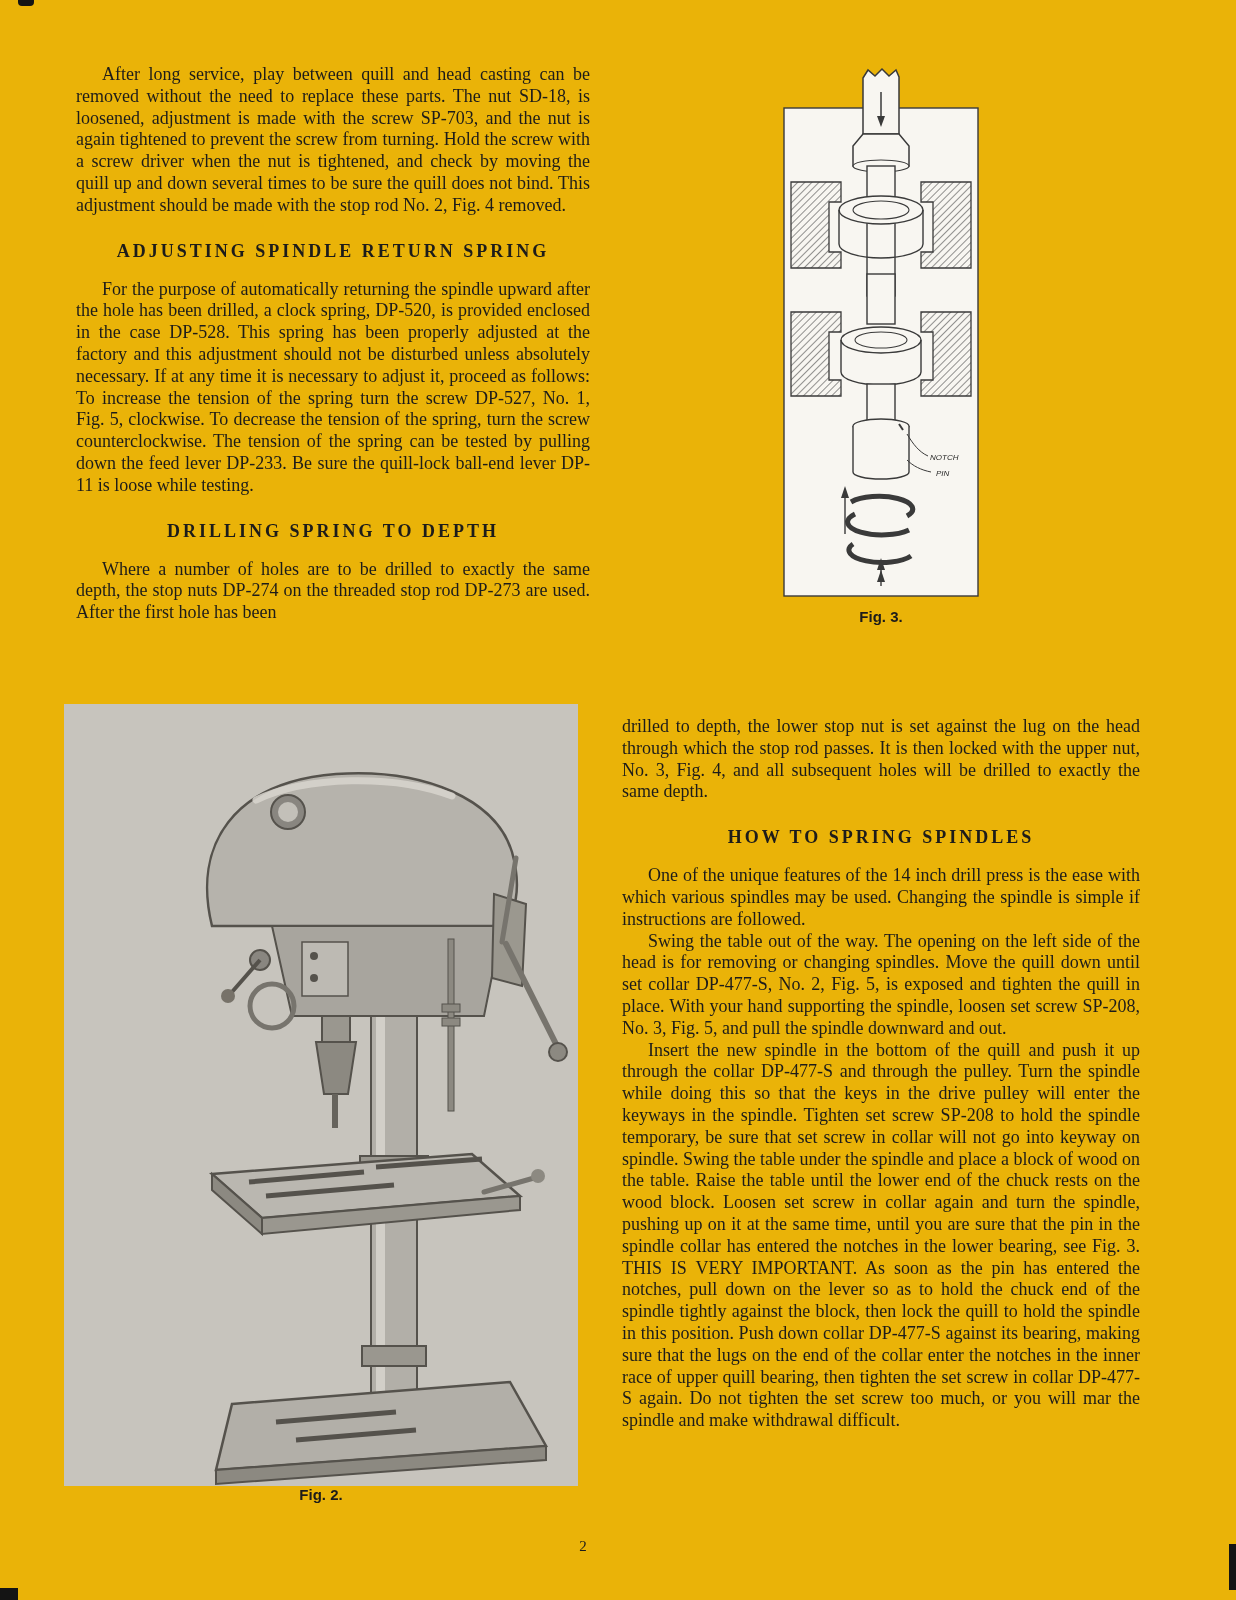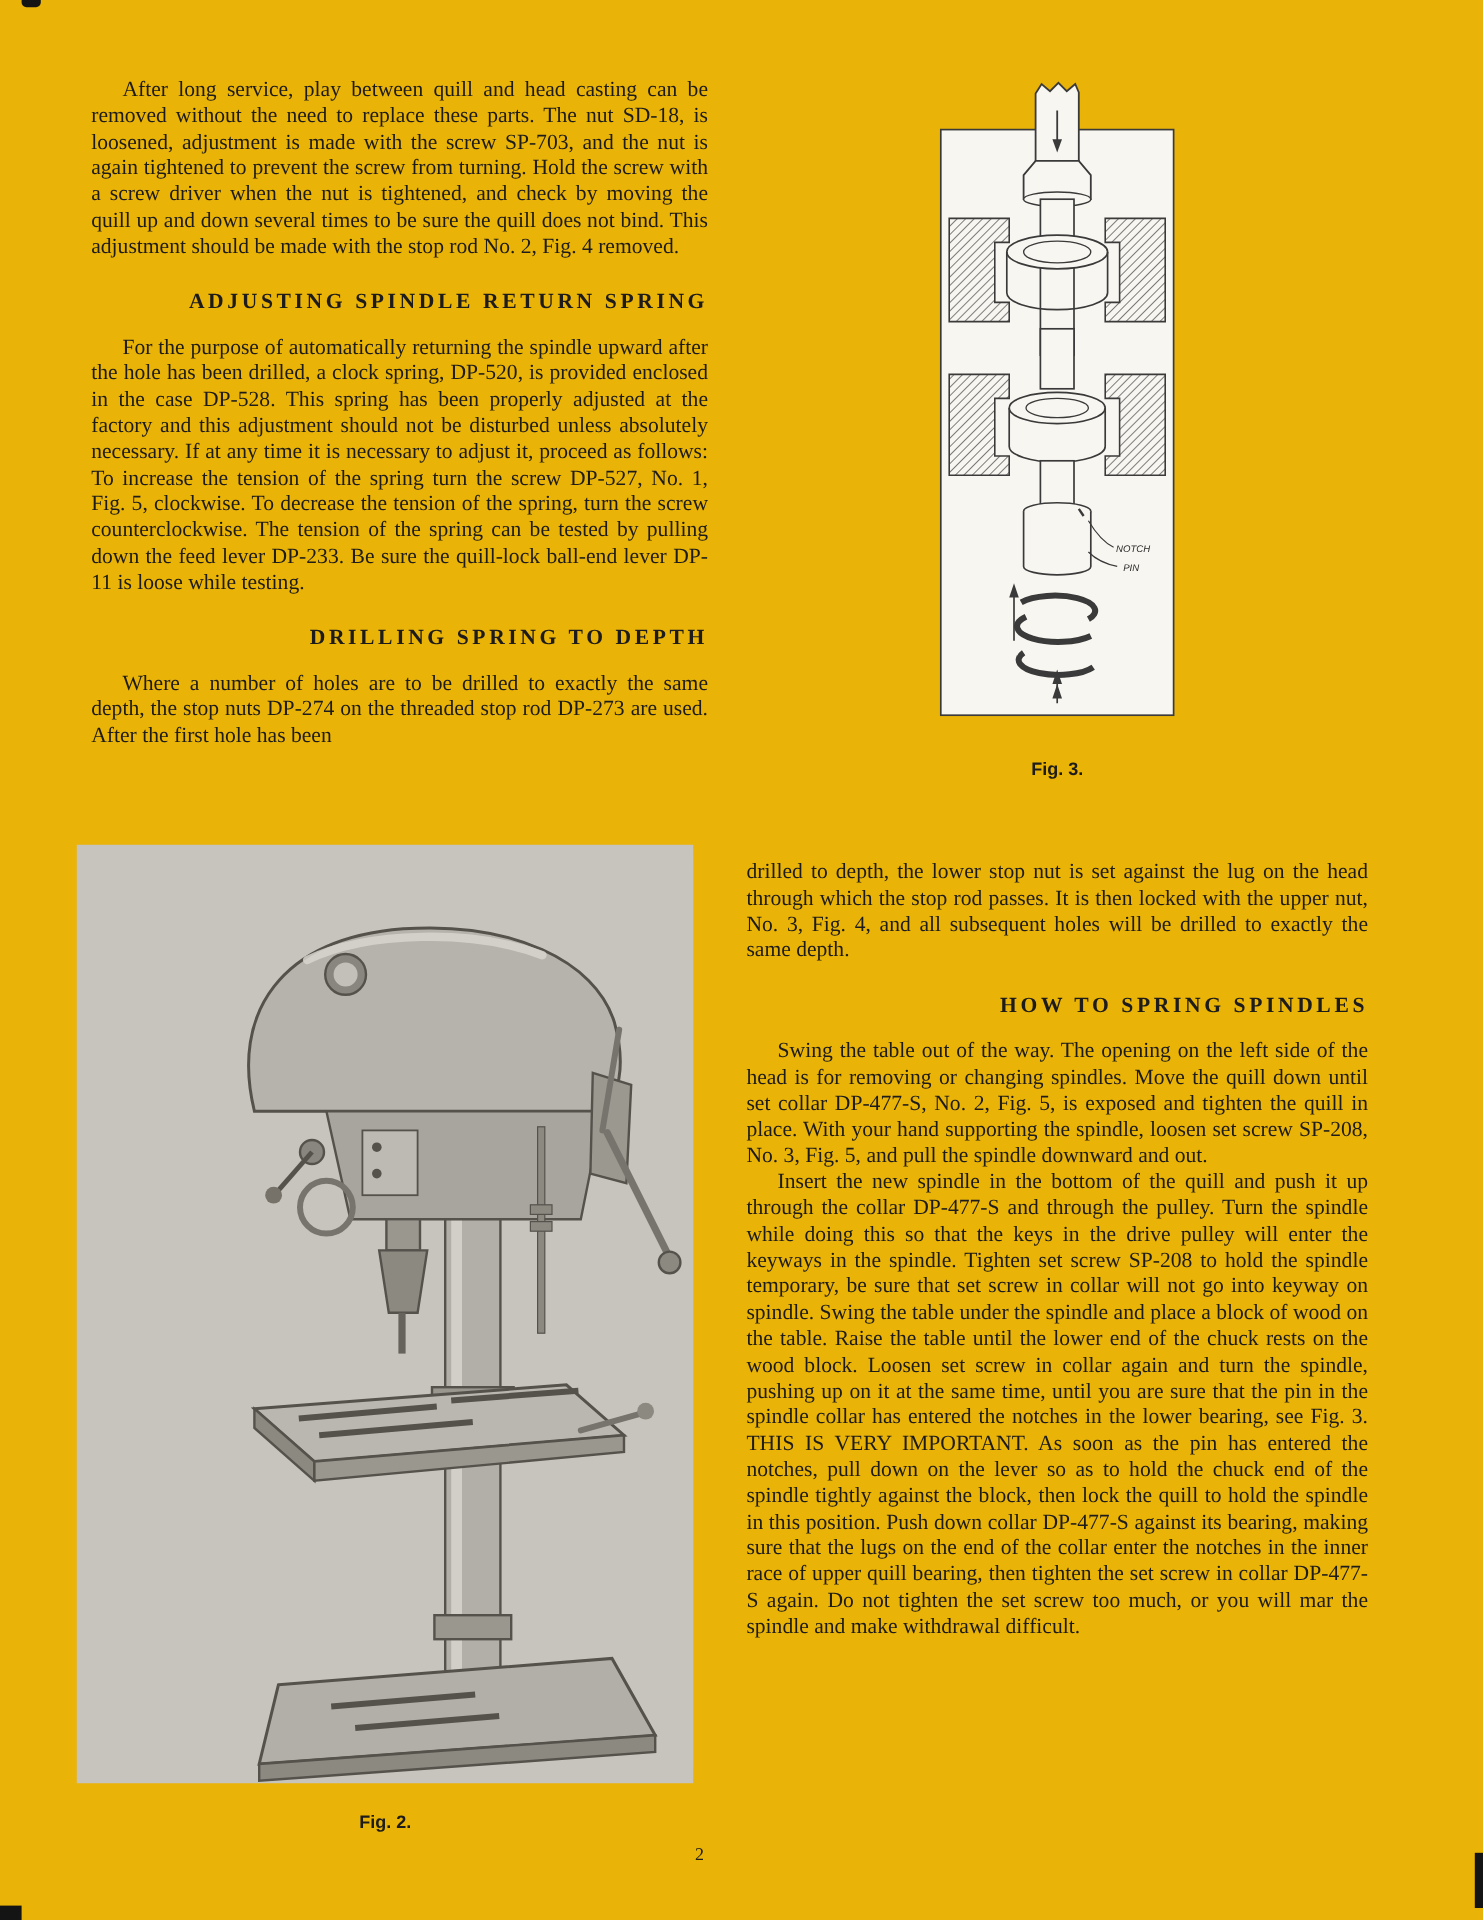--- a/index.html
+++ b/index.html
@@ -20,39 +20,39 @@
     font-size:18px;
     line-height:21.8px;
     text-align:justify;
     text-indent:26px;
   }
   p.no-indent { text-indent:0; }
   h2.section-heading {
     font-size:18px;
     font-weight:600;
     letter-spacing:3px;
-    text-align:right;
+    text-align:center;
     margin:24px 0 17px 0;
     white-space:nowrap;
   }
   figure { margin:0; }
   .fig2-wrap { position:absolute; left:64px; top:704px; width:514px; }
   .fig2-photo {
     width:514px; height:782px;
     background:#c7c4bd;
     box-shadow: inset 0 0 40px rgba(90,88,82,.25);
   }
   .fig3-wrap { position:absolute; left:622px; top:64px; width:518px; }
   .fig3-diagram { width:200px; margin:0 auto;font-style:italic; }
   figcaption {
     font-family:"Liberation Sans", sans-serif;
     font-weight:bold;
     font-size:15px;
     text-align:center;
-    margin-top:24px;
+    margin-top:0;
     color:#1d1c1a;
   }
   .page-number {
     position:absolute;
     left:0; right:70px; top:1538px;
     text-align:center;
     font-size:15px;
   }
   .artifact { position:absolute; background:#141414; }
   .artifact.a1 { left:18px; top:0; width:16px; height:6px; border-radius:0 0 4px 4px; }
@@ -195,19 +195,20 @@
         <path d="M96 506 L100 494 L104 506 Z" fill="#3a3a3a"></path>
         <path d="M96 518 L100 506 L104 518 Z" fill="#3a3a3a"></path>
       </svg>
     </div>
     <figcaption>Fig. 3.</figcaption>
   </figure>
 
   <div class="text-block right-text">
     <p class="body-text no-indent">drilled to depth, the lower stop nut is set against the lug on the head through which the stop rod passes. It is then locked with the upper nut, No. 3, Fig. 4, and all subsequent holes will be drilled to exactly the same depth.</p>
     <h2 class="section-heading">HOW TO SPRING SPINDLES</h2>
+    <p class="body-text">One of the unique features of the 14 inch drill press is the ease with which various spindles may be used. Changing the spindle is simple if instructions are followed.</p>
     <p class="body-text">Swing the table out of the way. The opening on the left side of the head is for removing or changing spindles. Move the quill down until set collar DP-477-S, No. 2, Fig. 5, is exposed and tighten the quill in place. With your hand supporting the spindle, loosen set screw SP-208, No. 3, Fig. 5, and pull the spindle downward and out.</p>
     <p class="body-text">Insert the new spindle in the bottom of the quill and push it up through the collar DP-477-S and through the pulley. Turn the spindle while doing this so that the keys in the drive pulley will enter the keyways in the spindle. Tighten set screw SP-208 to hold the spindle temporary, be sure that set screw in collar will not go into keyway on spindle. Swing the table under the spindle and place a block of wood on the table. Raise the table until the lower end of the chuck rests on the wood block. Loosen set screw in collar again and turn the spindle, pushing up on it at the same time, until you are sure that the pin in the spindle collar has entered the notches in the lower bearing, see Fig. 3. THIS IS VERY IMPORTANT. As soon as the pin has entered the notches, pull down on the lever so as to hold the chuck end of the spindle tightly against the block, then lock the quill to hold the spindle in this position. Push down collar DP-477-S against its bearing, making sure that the lugs on the end of the collar enter the notches in the inner race of upper quill bearing, then tighten the set screw in collar DP-477-S again. Do not tighten the set screw too much, or you will mar the spindle and make withdrawal difficult.</p>
   </div>
 
   <div class="page-number">2</div>
 
 </div>
 
 </body></html>

